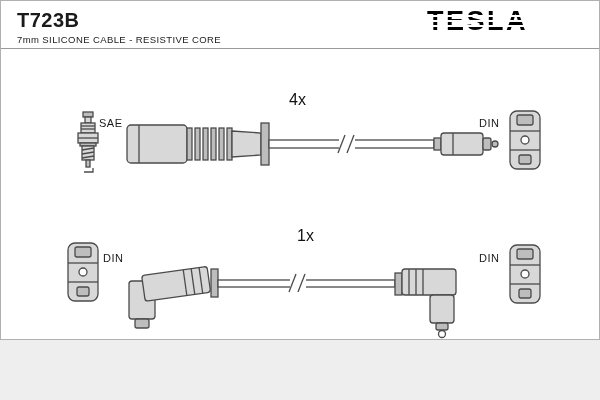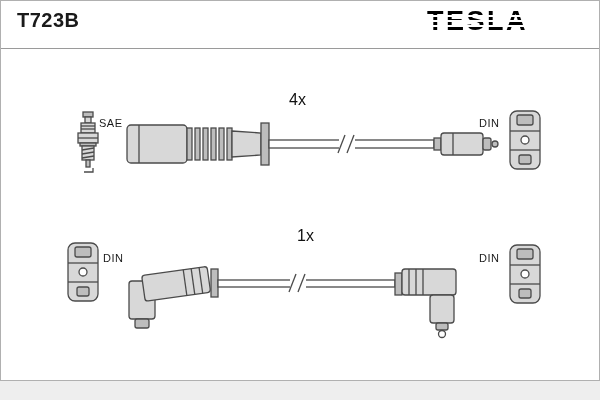--- a/index.html
+++ b/index.html
@@ -1,21 +1,21 @@
 <!DOCTYPE html>
 <html style="--line: #4b4b4b; --fill-light: #d8d8d8; --fill-mid: #bdbdbd; --background: #ffffff; --border: #b0b0b0; --text: #1a1a1a;"><head>
 <meta charset="utf-8">
 <style>
   :root{
     --line:#4b4b4b; --fill-light:#d8d8d8; --fill-mid:#bdbdbd;
     --background:#ffffff; --border:#b0b0b0; --text:#1a1a1a;
   }
   html,body{margin:0;padding:0;background:#eee;}
   .page{
-    position:relative; width:600px; height:381px; background:var(--background);
+    position:relative; width:600px; height:340px; background:var(--background);
     border:1px solid var(--border); box-sizing:border-box; overflow:hidden;
     font-family:"Liberation Sans",sans-serif; color:var(--text);
   }
   .part-number{position:absolute; left:16px; top:8px; font-size:20px; font-weight:bold; letter-spacing:.5px;}
   .subtitle{position:absolute; left:16px; top:33px; font-size:9.5px; letter-spacing:.4px;}
   .tesla-logo{position:absolute; left:426px; top:5px; font-size:27px; font-weight:800;
     letter-spacing:2.5px; color:#000; font-family:"Liberation Sans",sans-serif;}
   .logo-stripe{position:absolute; left:-2px; right:-2px; height:2px; background:var(--background);}
   .header-divider{position:absolute; left:0; top:47px; width:600px; height:1px; background:#9a9a9a;}
   .lbl{position:absolute; font-size:11px; letter-spacing:.5px;margin-top:13px;}
@@ -26,20 +26,21 @@
   svg .fw{fill:#fff; stroke:var(--line); stroke-width:1.3;}
   svg .ln{fill:none; stroke:var(--line); stroke-width:1.3;}
   svg .wh{fill:var(--background); stroke:none;}
 </style>
 </head>
 <body>
 
 <div class="page">
 
   <div class="part-number">T723B</div>
+  <div class="subtitle">7mm SILICONE CABLE - RESISTIVE CORE</div>
   <div class="tesla-logo">
     <span>TESLA</span>
     <div class="logo-stripe" style="top:9px"></div>
     <div class="logo-stripe" style="top:14px"></div>
     <div class="logo-stripe" style="top:19px"></div>
   </div>
   <div class="header-divider"></div>
 
   <svg class="abs" style="left:70px; top:110px" width="34" height="64" viewBox="0 0 34 64">
     <rect class="fm" x="12" y="1" width="10" height="5"></rect>

